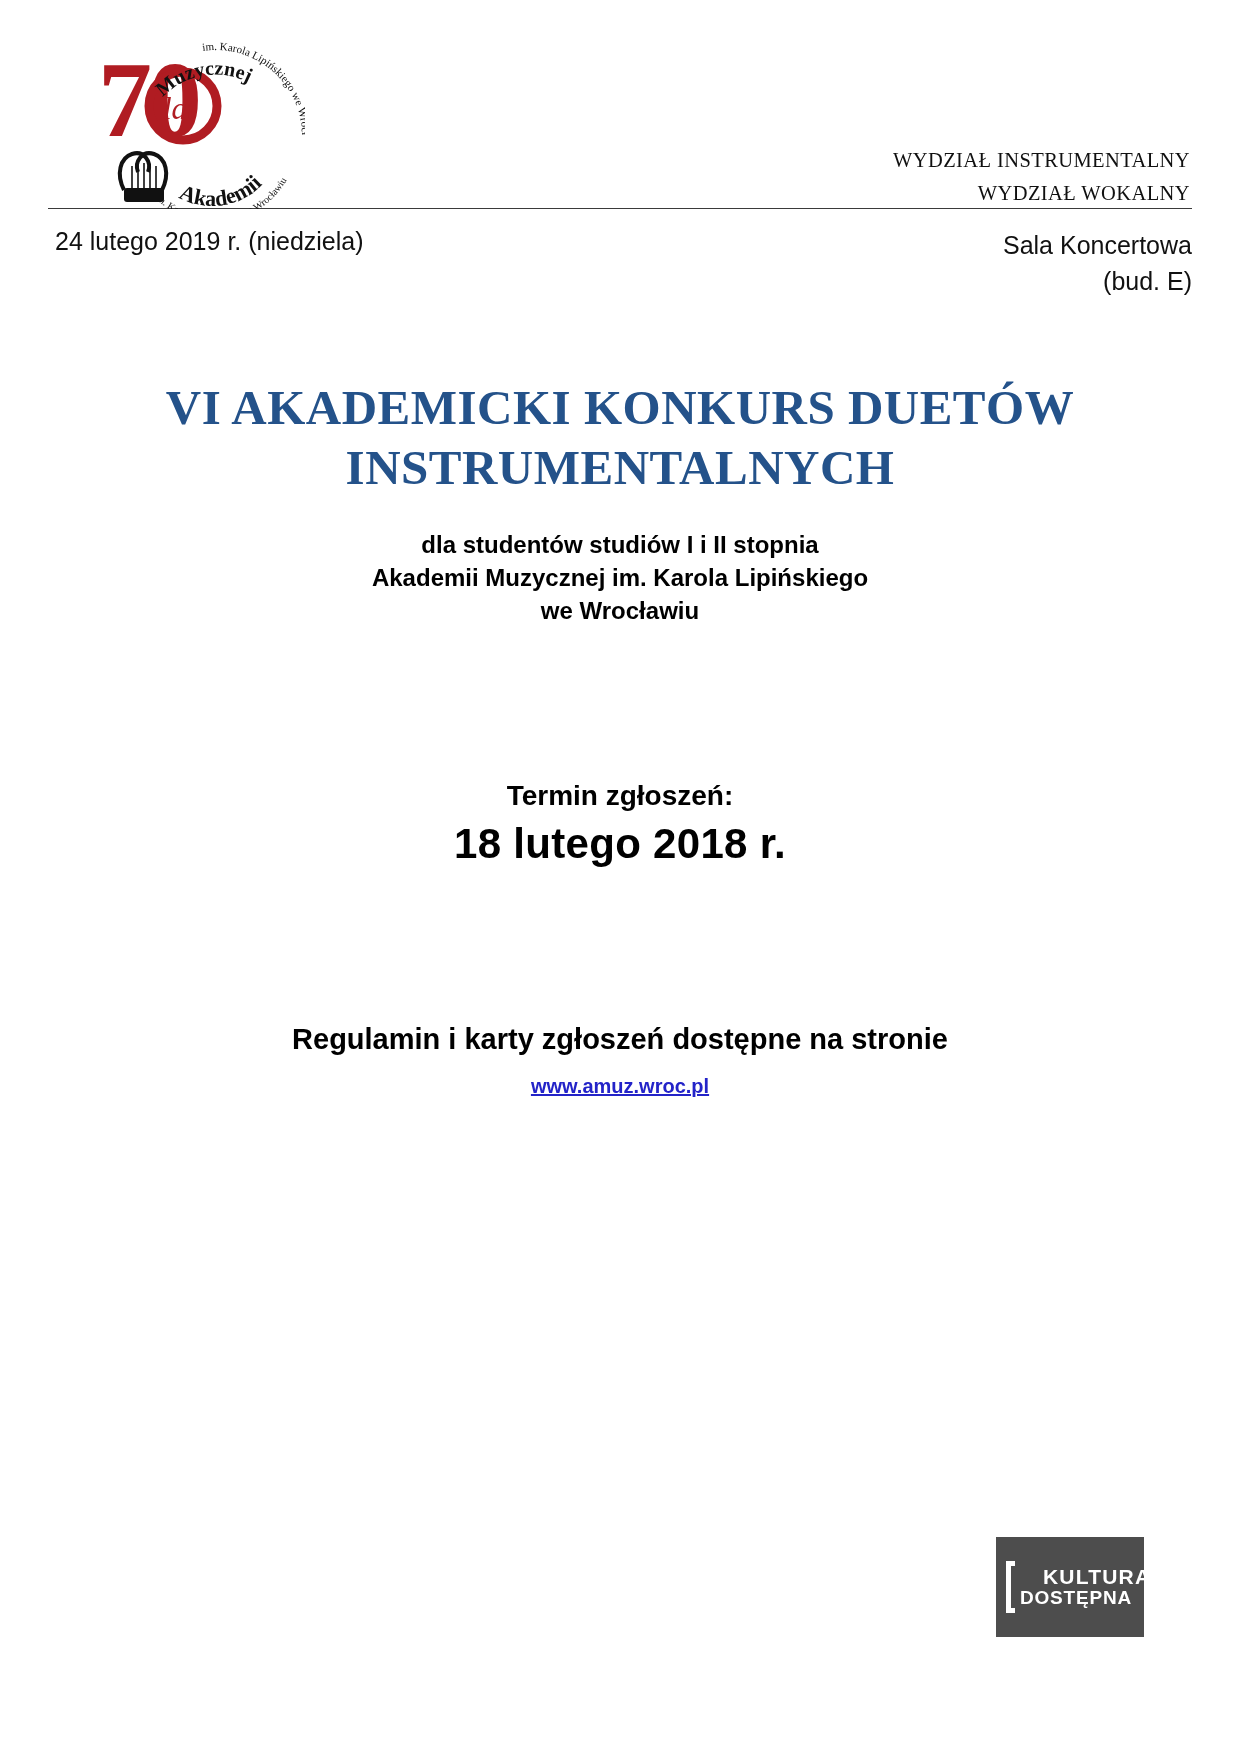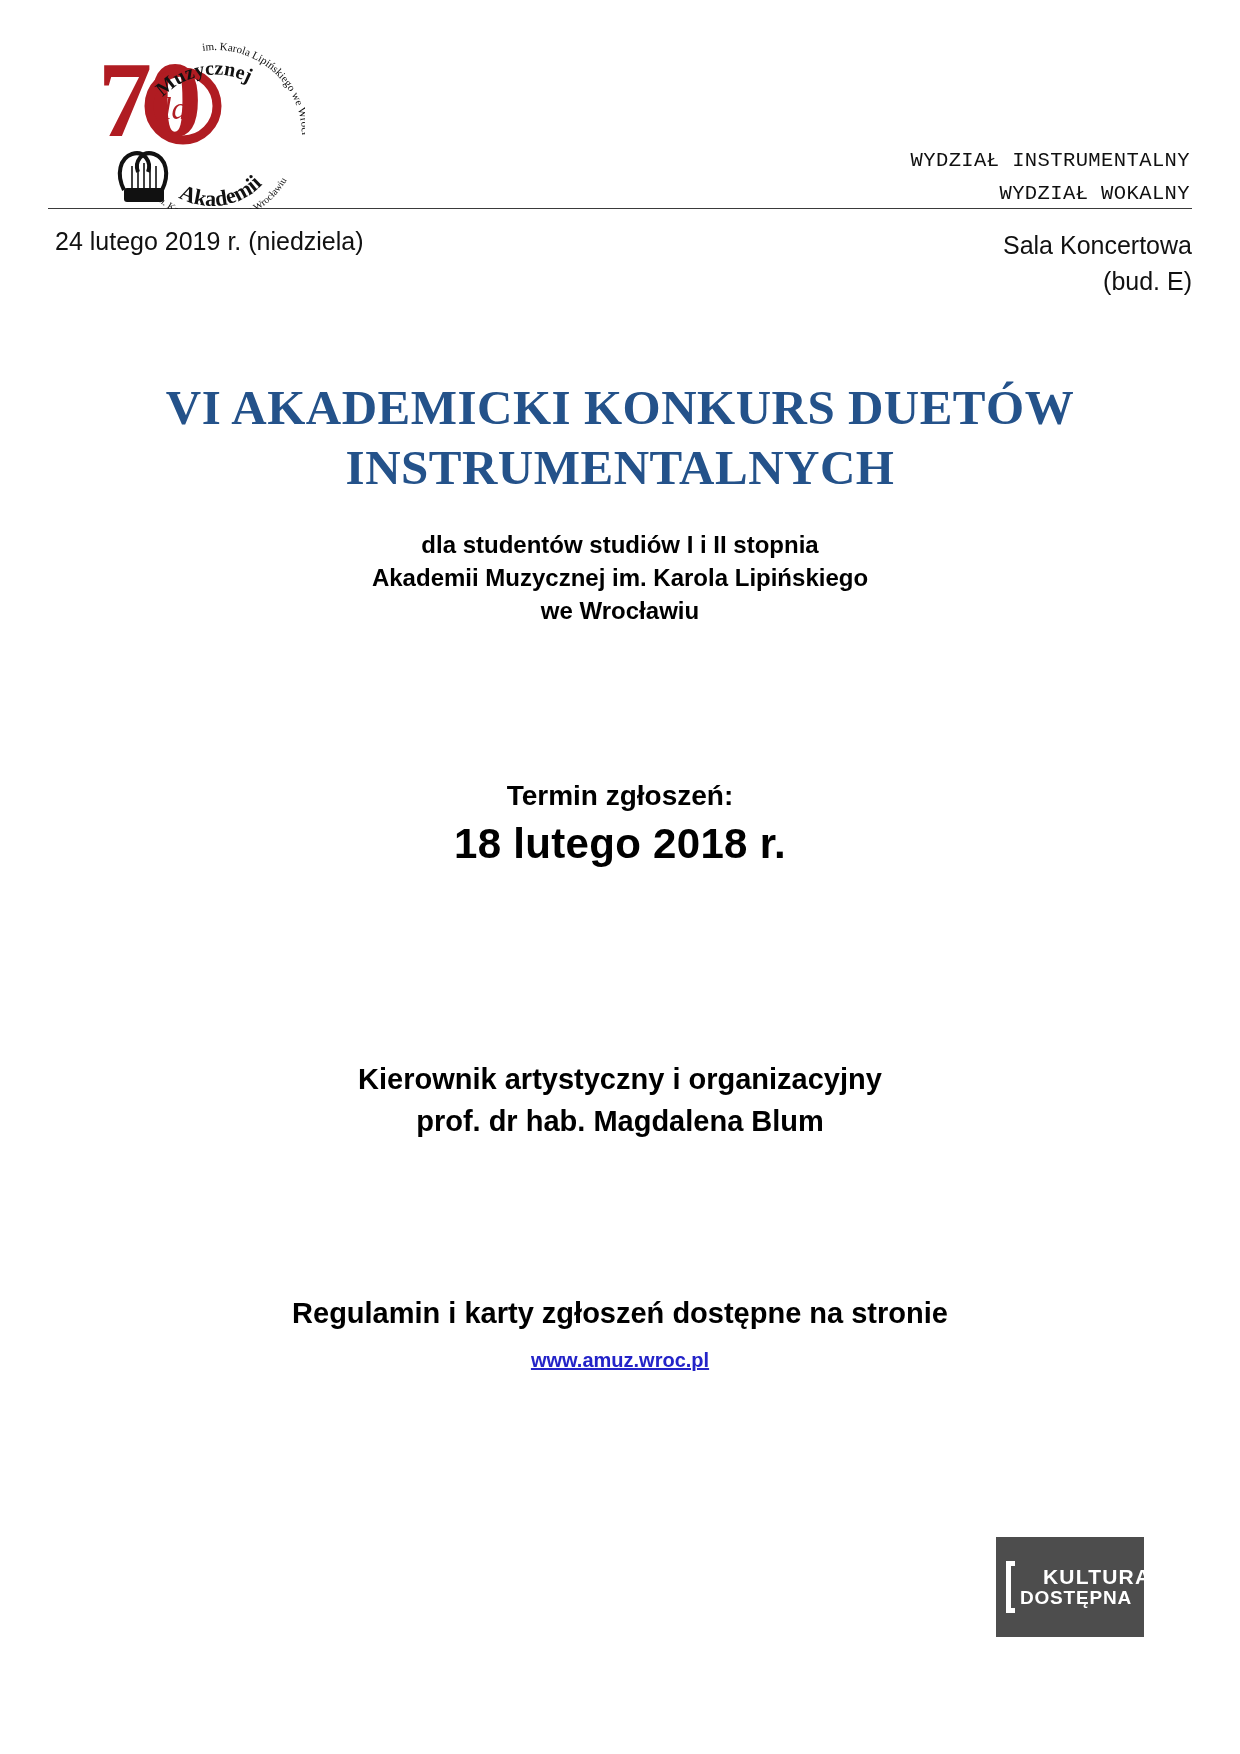--- a/index.html
+++ b/index.html
@@ -43,21 +43,21 @@
   }
   .logo-svg { display: block; width: 215px; height: 185px; }
 
   .faculty-block {
     text-align: right;
     padding-top: 120px;
     font-size: 20.5px;
     letter-spacing: 0.4px;
     line-height: 1.62;
     color: #101010;
-    font-family: Liberation Mono, monospace;
+    font-family: Liberation Serif, serif;
   }
   .faculty-line { display: block; white-space: nowrap; }
 
   
   .rule {
     margin: 8px 48px 0 48px;
     border-top: 1.6px solid #3a3a3a;
     height: 0;
   }
 
@@ -267,24 +267,20 @@
     <span class="sline">dla studentów studiów I i II stopnia</span>
     <span class="sline">Akademii Muzycznej im. Karola Lipińskiego</span>
     <span class="sline">we Wrocławiu</span>
   </div>
 
   <div class="deadline-block">
     <span class="deadline-label">Termin zgłoszeń:</span>
     <span class="deadline-date">18 lutego 2018 r.</span>
   </div>
 
-  <div class="director-block">
-    <span>Kierownik artystyczny i organizacyjny</span>
-    <span>prof. dr hab. Magdalena Blum</span>
-  </div>
 
   <div class="footer-info">
     <span class="info-line">Regulamin i karty zgłoszeń dostępne na stronie</span>
     <a class="site-link" href="#">www.amuz.wroc.pl</a>
   </div>
 
   <div class="kultura-badge">
     <div class="kd-bracket"></div>
     <div class="kd-text">
       <span class="kd-line1">KULTURA</span>

